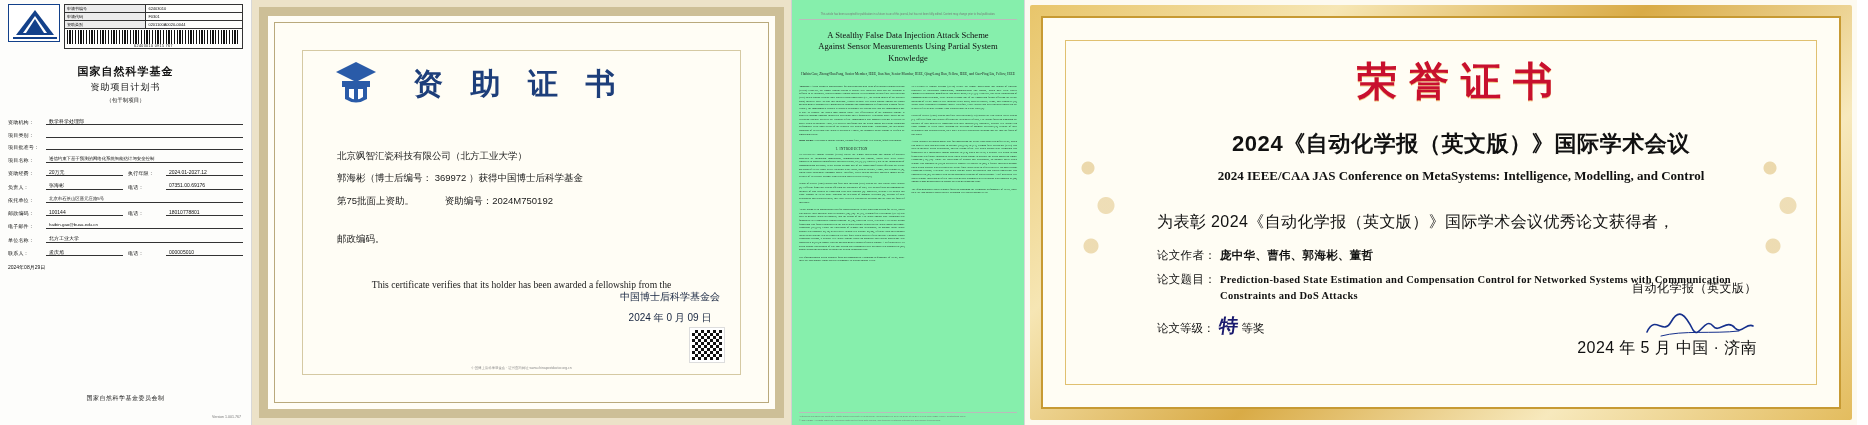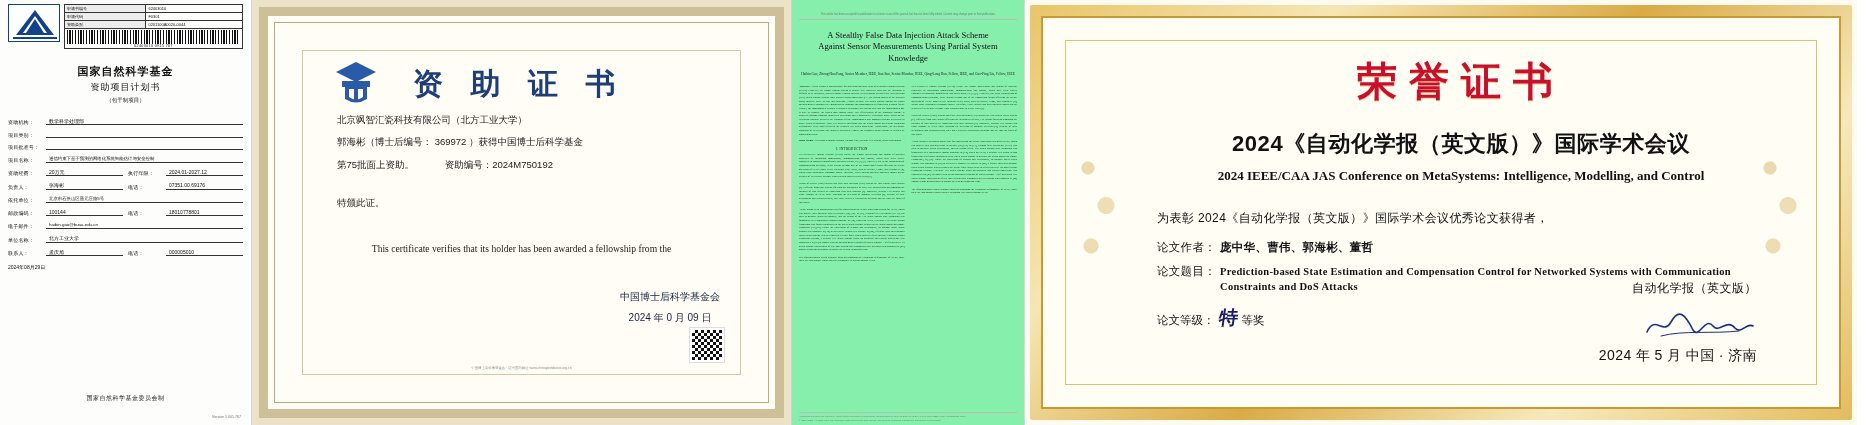--- a/index.html
+++ b/index.html
@@ -142,21 +142,21 @@
   }
   .p2-head { display: flex; align-items: center; gap: 34px; padding-left: 18px;}
   .p2-emblem { width: 46px; height: 50px; flex: none; }
   .p2-bigtitle {
     font-family: "Liberation Serif", serif;
     font-size: 30px;
     letter-spacing: 10px;
     color: #1d3e7a;
     font-weight: bold;
   }
-  .p2-body { font-size: 9.5px; line-height: 2.35; color: #1a1a1a;}
+  .p2-body { margin-top: 36px; font-size: 9.5px; line-height: 2.35; color: #1a1a1a;}
   .p2-p1 { text-indent: 0; padding-left: 22px;}
   .p2-p1b { padding-left: 22px; }
   .p2-special { padding-left: 22px; margin-top: 16px; font-size: 9.5px;}
   .p2-en {
     margin-top: 26px;
     text-align: center;
     font-family: "Liberation Serif", serif;
     font-size: 9.6px;
     line-height: 1.9;
     color: #222;
@@ -307,21 +307,21 @@
   }
   .p4-l3 {
     text-align: center;
     font-family: "Liberation Serif", serif;
     font-size: 13px;
     font-weight: bold;
     margin-top: 9px;
   }
   .p4-para {
     margin-top: 22px;
-    font-size: 12px;
+    font-size: 16px;
     line-height: 2.05;
     letter-spacing: .4px;
   }
   .p4-para div { text-align: left; }
   .p4-field {
     margin-top: 9px;
     font-size: 11.5px;
     letter-spacing: .3px;
     display: flex;
     align-items: baseline;
@@ -350,22 +350,22 @@
   }
   .p4-issuer {
     position: absolute; right: 8px; top: 232px;
     font-size: 12px; letter-spacing: .5px;
   }
   .p4-sig {
     position: absolute; right: 10px; top: 262px;
     width: 112px; height: 30px;
   }
   .p4-date {
-    position: absolute; right: 8px; bottom: 12px;
-    font-size: 14px; letter-spacing: .4px;
+    position: absolute; right: 8px; bottom: 18px;
+    font-size: 16px; letter-spacing: .4px;
   }
 </style>
 </head>
 <body>
 
 <div class="strip">
 
   <div class="panel1">
     <div class="p1-top">
       <div class="p1-logo">
@@ -504,21 +504,21 @@
 
         <div class="p2-body">
           <div class="p2-p1">北京飒智汇瓷科技有限公司（北方工业大学）</div>
           <div class="p2-p1b">
             <span>郭海彬</span><span>（博士后编号：  369972  ）获得中国博士后科学基金</span>
           </div>
           <div class="p2-p1b">
             <span>第75批面上资助。</span>
             <span style="margin-left:28px">资助编号：</span><span>2024M750192</span>
           </div>
-          <div class="p2-special">特颁此证。</div>
+          <div class="p2-special">邮政编码。</div>
         </div>
 
         <div class="p2-en">
           <div>This certificate verifies that its holder has been awarded a fellowship from the</div>
         </div>
 
         <div class="p2-sign">
           <div>中国博士后科学基金会</div>
           <div>2024 年 0 月 09 日</div>
         </div>

